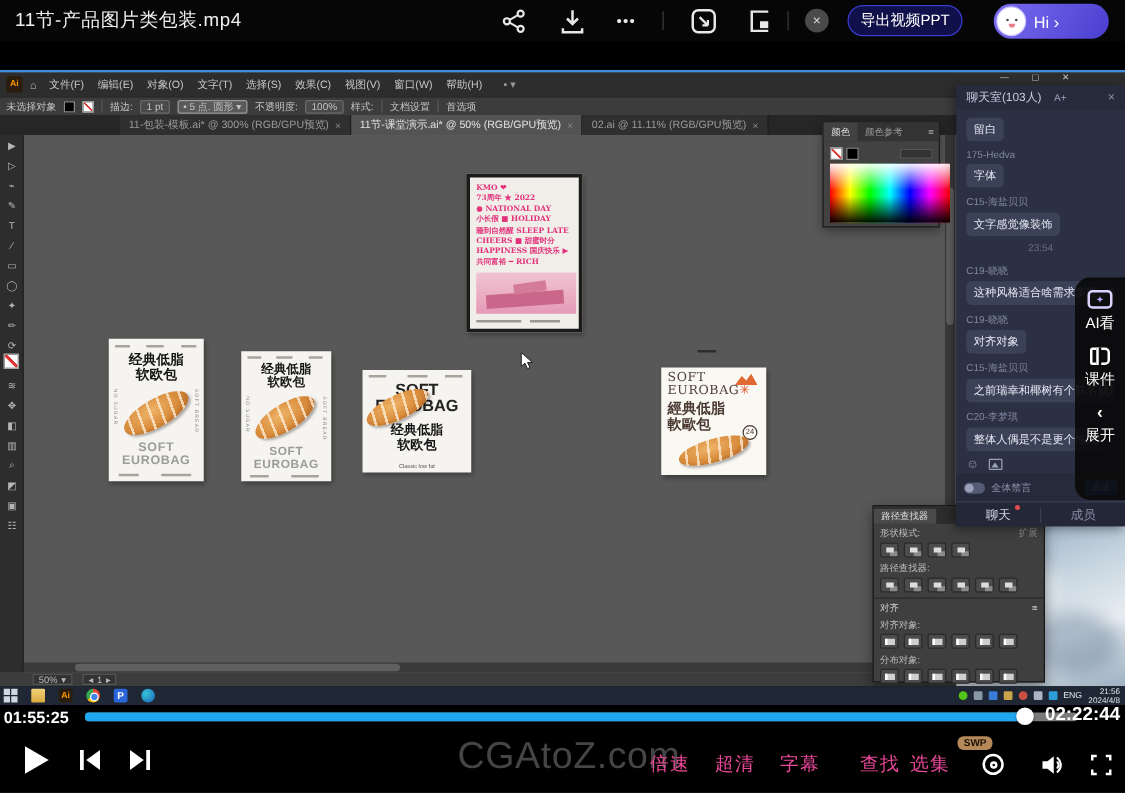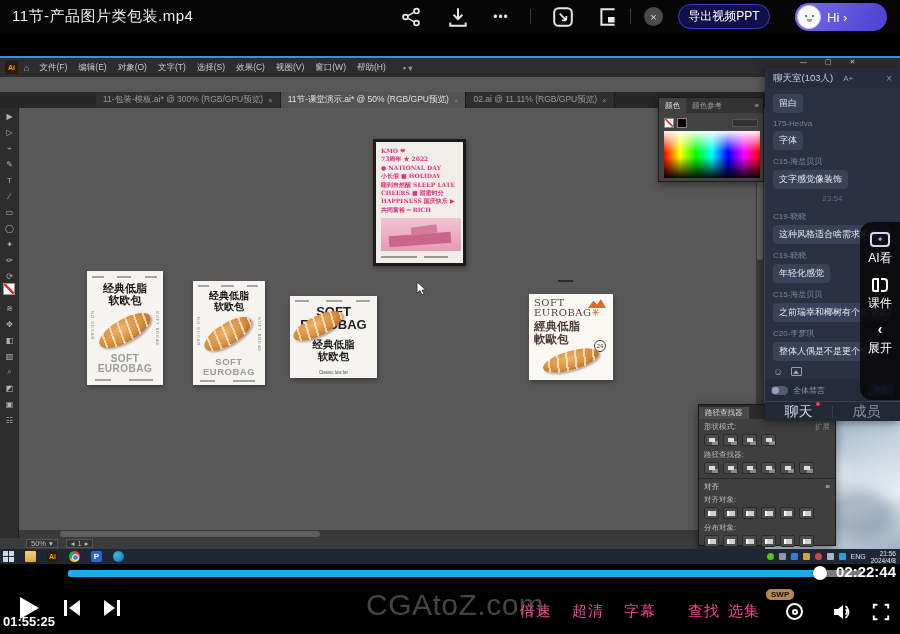--- a/index.html
+++ b/index.html
@@ -62,21 +62,21 @@
     box-shadow:1px 2px 2px rgba(0,0,0,.3);}
   .microbar{position:absolute;height:2px;background:#a8a49c;}
   .pTitle{position:absolute;width:100%;text-align:center;font-weight:800;color:#151515;}
   .pSub{position:absolute;width:100%;text-align:center;font-weight:700;color:#9b9b9b;letter-spacing:.5px;}
   .vside{position:absolute;writing-mode:vertical-rl;font-size:4px;color:#8a8a8a;letter-spacing:1px;}
   .natline{white-space:nowrap;overflow:hidden;}
   .cursor{left:416px;top:282px;}
   .guideDash{left:558px;top:280px;width:15px;height:2px;background:#2c2c2c;}
 
   
-  .colorPanel{left:658px;top:97px;width:106px;height:85px;background:#424242;border:1px solid #1c1c1c;box-shadow:0 3px 8px rgba(0,0,0,.4);}
+  .colorPanel{left:658px;top:97px;width:94px;height:85px;background:#424242;border:1px solid #1c1c1c;box-shadow:0 3px 8px rgba(0,0,0,.4);}
   .cpHead{height:15px;background:#333;display:flex;align-items:center;font-size:7.5px;color:#999;}
   .cpTab{padding:0 6px;height:15px;display:flex;align-items:center;}
   .cpTab.on{background:#424242;color:#ddd;}
   .cpMenu{margin-left:auto;margin-right:4px;color:#aaa;}
   .cpSw{position:absolute;top:20px;left:5px;display:flex;gap:3px;}
   .cpHex{position:absolute;top:21px;right:5px;width:26px;height:8px;background:#333;border:1px solid #555;color:#bbb;font-size:6px;display:flex;align-items:center;padding-left:2px;}
   .spectrum{position:absolute;left:5px;top:33px;width:96px;height:47px;
     background:linear-gradient(to bottom,rgba(255,255,255,.95),rgba(255,255,255,0) 45%),
                linear-gradient(to top,rgba(0,0,0,.95),rgba(0,0,0,0) 45%),
                linear-gradient(to right,#f00,#ff0,#0f0,#0ff,#00f,#f0f,#f00);}
@@ -109,21 +109,21 @@
   .ctime{align-self:center;font-size:8px;color:#666d85;margin:2px 0;}
   .chatInputRow{flex:0 0 16px;display:flex;align-items:center;gap:8px;padding-left:8px;color:#9aa0b8;font-size:10px;}
   .imgIc{width:11px;height:9px;border:1px solid #9aa0b8;border-radius:1px;position:relative;}
   .imgIc:before{content:"";position:absolute;left:1px;bottom:1px;border-left:3px solid transparent;border-right:3px solid transparent;border-bottom:4px solid #9aa0b8;}
   .muteRow{flex:0 0 22px;display:flex;align-items:center;gap:5px;padding:0 6px;background:#262b3c;}
   .togglePill{width:17px;height:9px;border-radius:5px;background:#555b72;position:relative;}
   .togglePill:before{content:"";position:absolute;left:1px;top:1px;width:7px;height:7px;border-radius:50%;background:#9aa0b8;}
   .muteLbl{font-size:8px;color:#8a90a8;}
   .sendBtn{margin-left:auto;background:#2f6bdf;color:#fff;font-size:7px;border-radius:2px;padding:1px 6px;}
   .chatTabs{flex:0 0 20px;background:#232736;display:flex;align-items:center;border-top:1px solid #3a3f52;}
-  .chatTab{flex:1;text-align:center;font-size:14px;color:#8a90a8;position:relative;}
+  .chatTab{flex:1;text-align:center;font-size:10px;color:#8a90a8;position:relative;}
   .chatTab.on{color:#d3d7ea;}
   .redDot{position:absolute;top:-1px;margin-left:3px;width:4px;height:4px;border-radius:50%;background:#e34d4d;display:inline-block;}
   .tabDiv{width:1px;height:12px;background:#3a3f52;}
 
   
   .sideWidgets{left:860px;top:222px;width:40px;height:178px;background:rgba(10,10,10,.92);border-radius:12px 0 0 12px;
     display:flex;flex-direction:column;align-items:center;padding-top:10px;gap:3px;color:#fff;}
   .swLbl{font-size:12px;color:#fff;}
   .aiIc{width:20px;height:15px;border:2px solid #ddd2ff;border-radius:4px;display:flex;align-items:center;justify-content:center;color:#b9a6ff;font-size:8px;}
   .bookIc{width:16px;height:14px;border:2px solid #fff;border-radius:2px 4px 4px 2px;position:relative;}
@@ -140,21 +140,21 @@
   .tb.chrome{border-radius:50%;background:conic-gradient(#ea4335 0 33%,#fbbc05 33% 66%,#34a853 66% 100%);position:relative;}
   .tb.chrome:before{content:"";position:absolute;left:3px;top:3px;width:5px;height:5px;border-radius:50%;background:#4285f4;border:1px solid #fff;}
   .tb.p-app{background:#2a66d9;color:#fff;font-weight:bold;font-size:8px;}
   .tb.edge{border-radius:50%;background:radial-gradient(circle at 35% 35%,#35c4d7,#1b5fb8);}
   .tray{margin-left:auto;display:flex;align-items:center;gap:5px;padding-right:4px;color:#dfe6ee;}
   .trayDot{width:7px;height:7px;border-radius:50%;}
   .traySq{width:7px;height:7px;border-radius:1px;}
   .clock{font-size:6.5px;line-height:7px;text-align:right;}
 
   
-  .scrubTimeL{left:3px;top:566px;font-size:13px;font-weight:bold;color:#fff;margin-top:48px;}
+  .scrubTimeL{left:3px;top:566px;font-size:13px;font-weight:bold;color:#fff;}
   .scrubTimeR{left:836px;top:563px;font-size:15px;font-weight:bold;color:#fff;}
   .barTrack{left:68px;top:570px;width:794px;height:7px;background:#7a7a7a;border-radius:3px;}
   .barFill{left:68px;top:570px;height:7px;background:#1fa7f0;border-radius:3px 0 0 3px;}
   .barKnob{top:566px;width:14px;height:14px;border-radius:50%;background:#fff;box-shadow:0 1px 2px rgba(0,0,0,.5);}
   .playTri{left:20px;top:597px;width:0;height:0;border-left:19px solid #fff;border-top:11px solid transparent;border-bottom:11px solid transparent;}
   .skipIc{top:598px;}
   .watermark{left:366px;top:588px;font-size:30px;color:#454545;letter-spacing:.5px;}
   .pbtn{top:602px;font-size:15px;color:#ec4899;letter-spacing:1px;font-weight:500;}
   .swpBadge{left:766px;top:589px;background:#b5885a;color:#1d1205;font-size:8px;font-weight:bold;border-radius:5px;padding:0 5px;height:11px;display:flex;align-items:center;}
   .recIc{left:786px;top:603px;width:17px;height:17px;border:2px solid #fff;border-radius:50%;display:flex;align-items:center;justify-content:center;}
@@ -177,20 +177,36 @@
         <span class="menu-item">文字(T)</span>
         <span class="menu-item">选择(S)</span>
         <span class="menu-item">效果(C)</span>
         <span class="menu-item">视图(V)</span>
         <span class="menu-item">窗口(W)</span>
         <span class="menu-item">帮助(H)</span>
       </span>
     <span class="menuEnd">▪ ▾</span>
   </div>
 
+  <div class="abs ctrlbar">
+    <span>未选择对象</span>
+    <span class="sw black"></span>
+    <span class="sw slash"></span>
+    <span class="cbsep"></span>
+    <span>描边:</span>
+    <span class="ctrlField">1 pt</span>
+    <span class="ctrlField hl">• 5 点. 圆形 ▾</span>
+    <span>不透明度:</span>
+    <span class="ctrlField">100%</span>
+    <span>样式:</span>
+    <span class="cbsep"></span>
+    <span>文档设置</span>
+    <span class="cbsep"></span>
+    <span>首选项</span>
+  </div>
 
   <div class="abs tabbar">
       <span class="dtab">
         <span>11-包装-模板.ai* @ 300% (RGB/GPU预览)</span>
         <span class="x">×</span>
       </span>
       <span class="dtab active">
         <span>11节-课堂演示.ai* @ 50% (RGB/GPU预览)</span>
         <span class="x">×</span>
       </span>
@@ -465,21 +481,21 @@
     <div class="msgs">
         <div class="cbubble">留白</div>
         <div class="cname">175-Hedva</div>
         <div class="cbubble">字体</div>
         <div class="cname">C15-海盐贝贝</div>
         <div class="cbubble">文字感觉像装饰</div>
         <div class="ctime">23:54</div>
         <div class="cname">C19-晓晓</div>
         <div class="cbubble">这种风格适合啥需求多些，求解</div>
         <div class="cname">C19-晓晓</div>
-        <div class="cbubble">年轻化感觉</div>
+        <div class="cbubble">对齐对象</div>
         <div class="cname">C15-海盐贝贝</div>
         <div class="cbubble">之前瑞幸和椰树有个联名就是这种</div>
         <div class="cname">C20-李梦琪</div>
         <div class="cbubble">整体人偶是不是更个性些</div>
       </div>
     <div class="chatInputRow">
       <span>☺</span>
       <span class="imgIc"></span>
     </div>
     <div class="muteRow">

